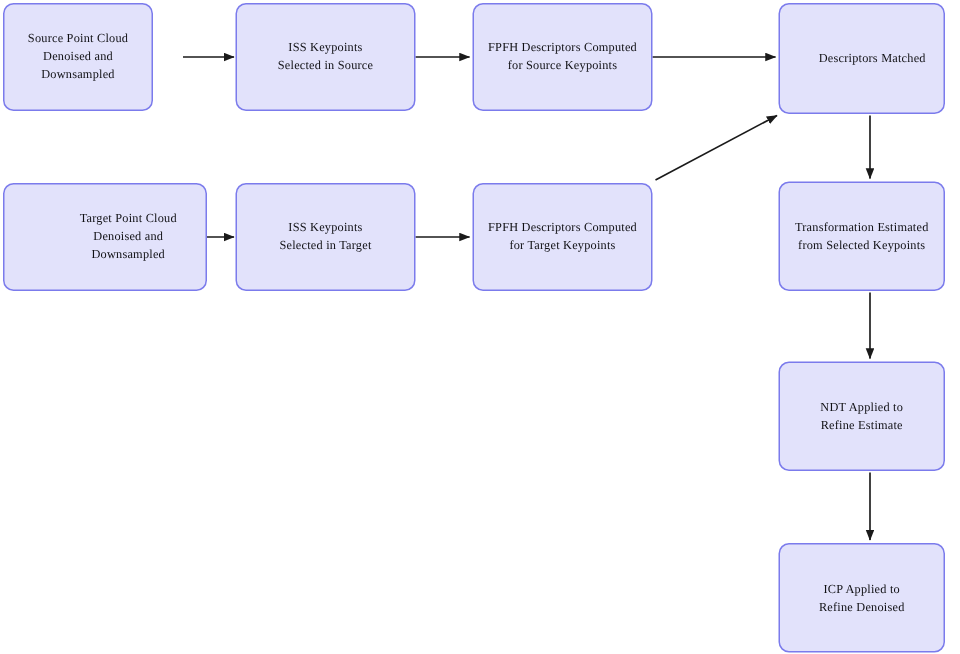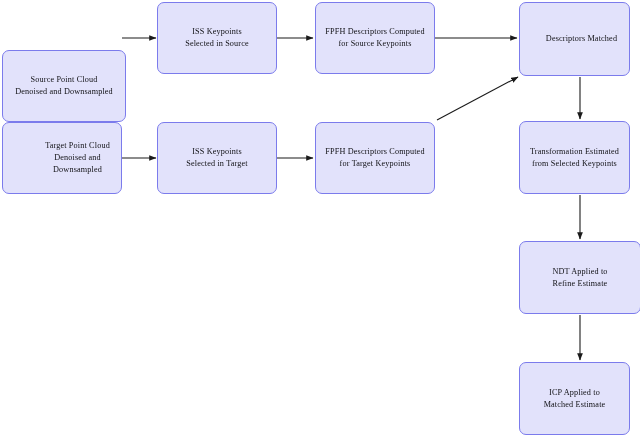--- a/index.html
+++ b/index.html
@@ -62,62 +62,62 @@
         <line x1="435" y1="38" x2="517" y2="38" stroke="#1a1a1a" stroke-width="1.1" marker-end="url(#arrowhead)"></line>
         <line x1="122" y1="158" x2="156" y2="158" stroke="#1a1a1a" stroke-width="1.1" marker-end="url(#arrowhead)"></line>
         <line x1="277" y1="158" x2="313" y2="158" stroke="#1a1a1a" stroke-width="1.1" marker-end="url(#arrowhead)"></line>
         <line x1="437" y1="120" x2="518" y2="77" stroke="#1a1a1a" stroke-width="1.1" marker-end="url(#arrowhead)"></line>
         <line x1="580" y1="77" x2="580" y2="119" stroke="#1a1a1a" stroke-width="1.1" marker-end="url(#arrowhead)"></line>
         <line x1="580" y1="195" x2="580" y2="239" stroke="#1a1a1a" stroke-width="1.1" marker-end="url(#arrowhead)"></line>
         <line x1="580" y1="315" x2="580" y2="360" stroke="#1a1a1a" stroke-width="1.1" marker-end="url(#arrowhead)"></line>
       </g>
   </svg>
 
-  <div class="node" style="left:2px; top:2px; width:124px; height:72px;margin-top:48px;">
+  <div class="node" style="left:2px; top:2px; width:100px; height:72px;">
     <span class="node-label">Source Point Cloud
 Denoised and Downsampled</span>
   </div>
 
   <div class="node" style="left:157px; top:2px; width:120px; height:72px;">
     <span class="node-label">ISS Keypoints
 Selected in Source</span>
   </div>
 
   <div class="node" style="left:315px; top:2px; width:120px; height:72px;">
     <span class="node-label">FPFH Descriptors Computed
 for Source Keypoints</span>
   </div>
 
   <div class="node" style="left:519px; top:2px; width:111px; height:74px;padding-left:20px;">
     <span class="node-label">Descriptors Matched</span>
   </div>
 
-  <div class="node" style="left:2px; top:122px; width:120px; height:72px;padding-left:37px;">
+  <div class="node" style="left:2px; top:122px; width:136px; height:72px;padding-left:37px;">
     <span class="node-label">Target Point Cloud
 Denoised and Downsampled</span>
   </div>
 
   <div class="node" style="left:157px; top:122px; width:120px; height:72px;">
     <span class="node-label">ISS Keypoints
 Selected in Target</span>
   </div>
 
   <div class="node" style="left:315px; top:122px; width:120px; height:72px;">
     <span class="node-label">FPFH Descriptors Computed
 for Target Keypoints</span>
   </div>
 
   <div class="node" style="left:519px; top:121px; width:111px; height:73px;">
     <span class="node-label">Transformation Estimated
 from Selected Keypoints</span>
   </div>
 
-  <div class="node" style="left:519px; top:241px; width:122px; height:73px;">
+  <div class="node" style="left:519px; top:241px; width:111px; height:73px;">
     <span class="node-label">NDT Applied to
 Refine Estimate</span>
   </div>
 
   <div class="node" style="left:519px; top:362px; width:111px; height:73px;">
     <span class="node-label">ICP Applied to
-Matched Estimate</span>
+Refine Denoised</span>
   </div>
 
 </div>
 
 </body></html>

